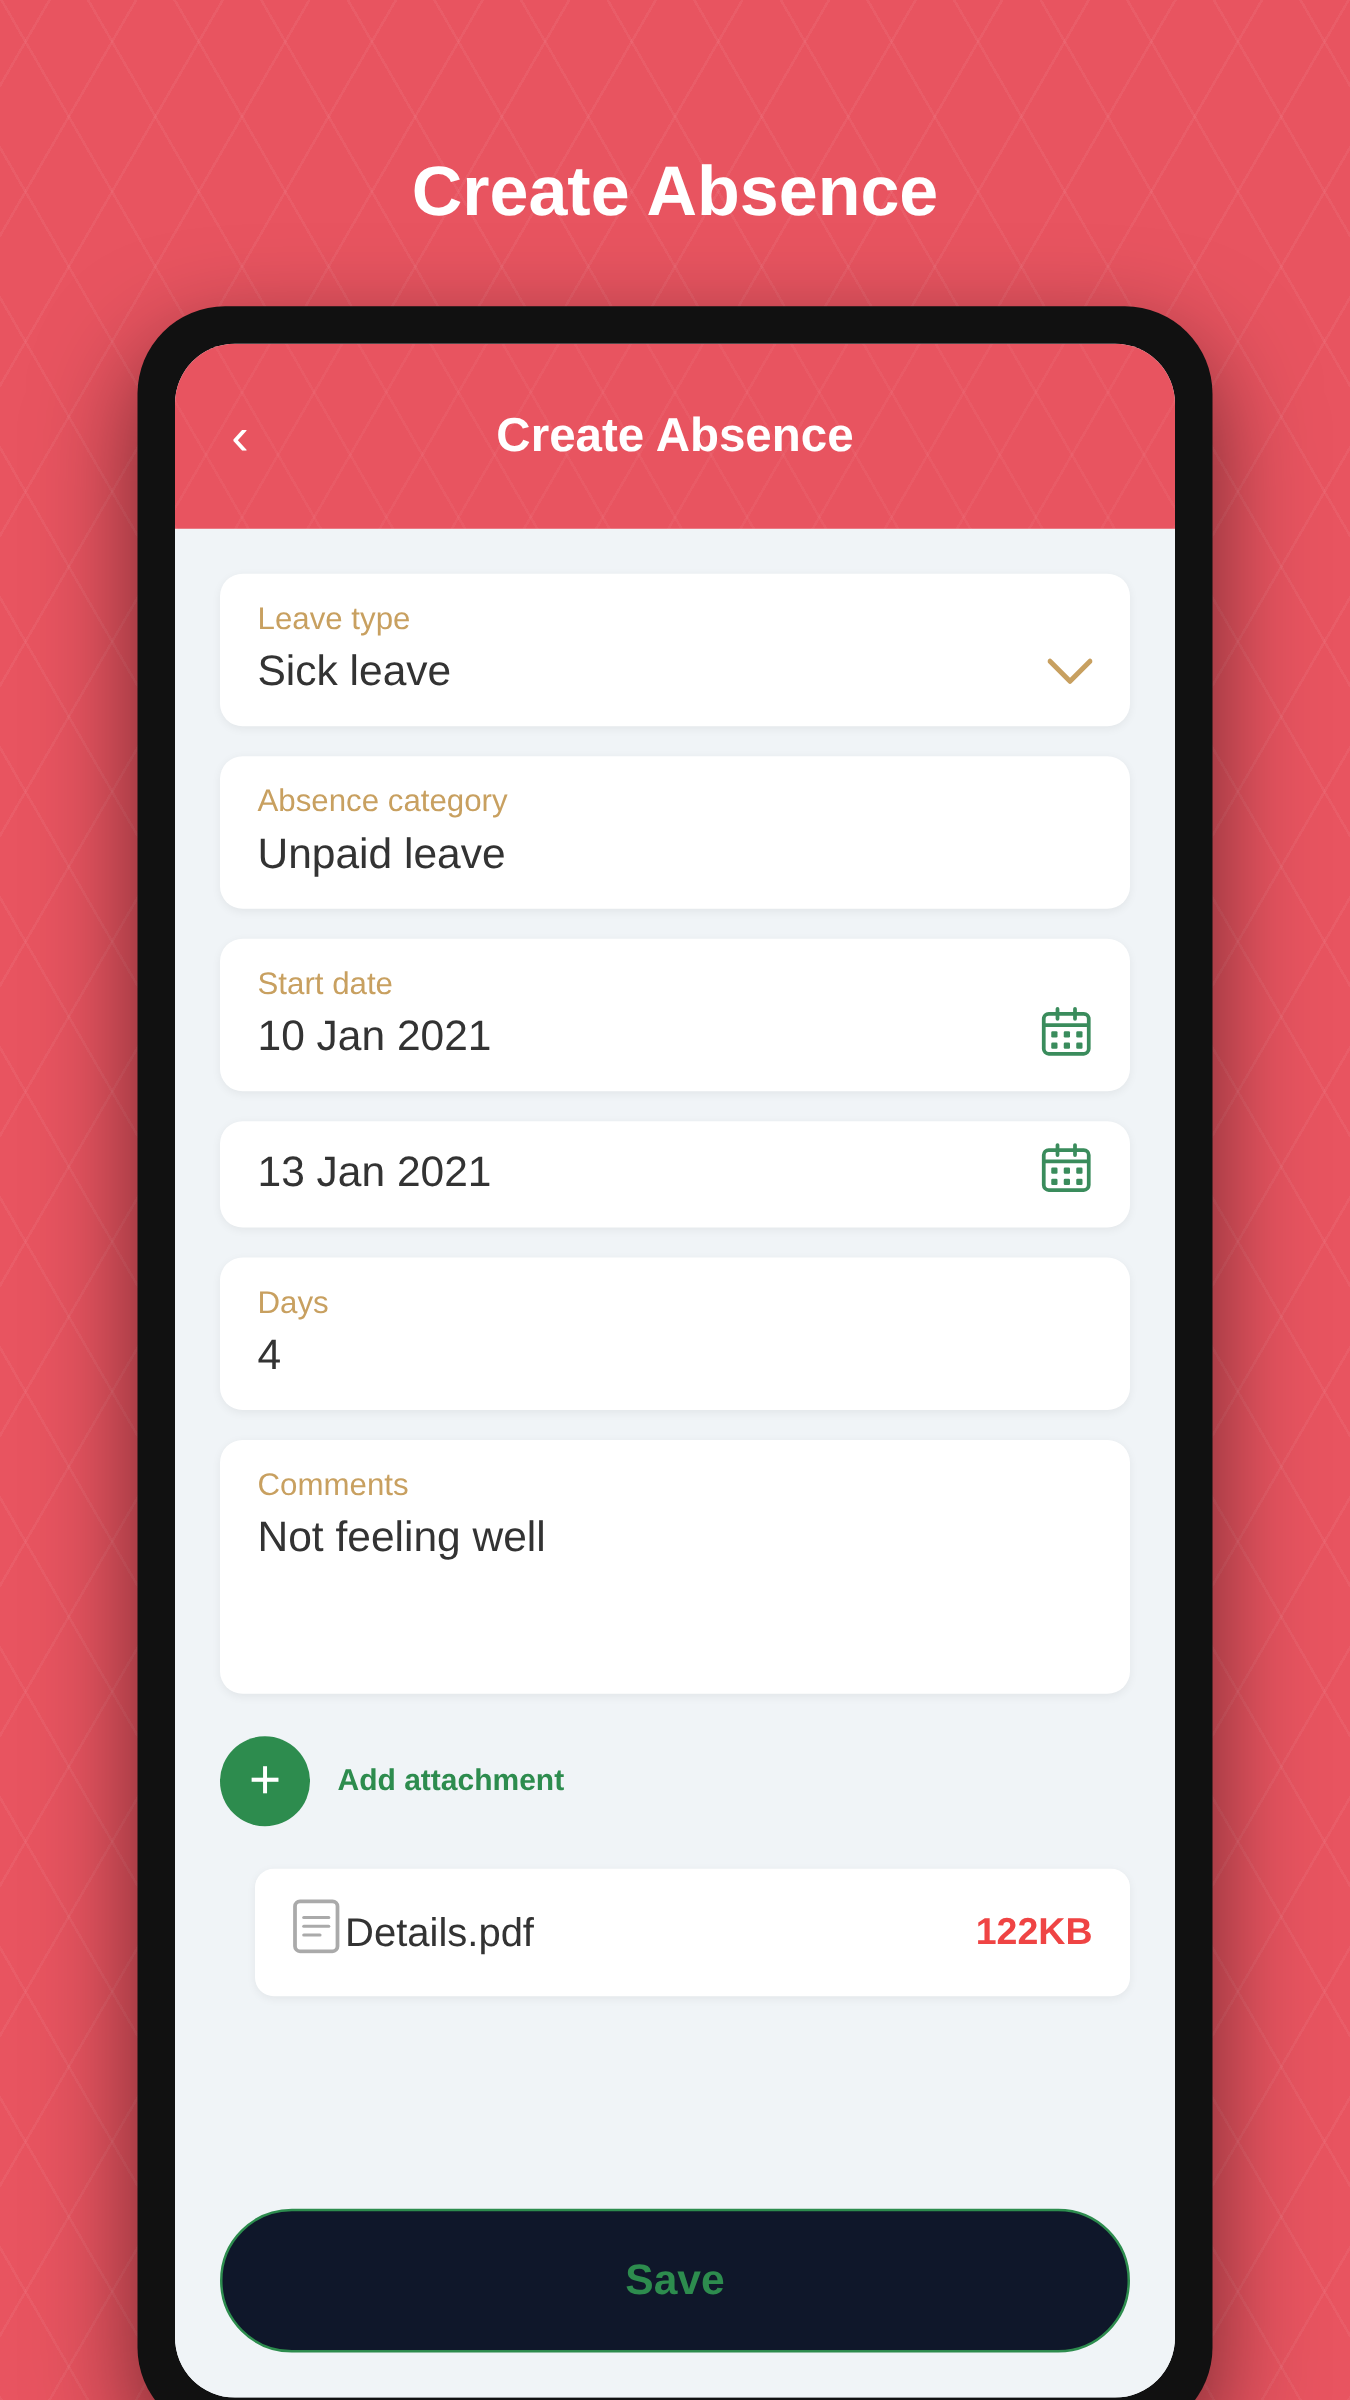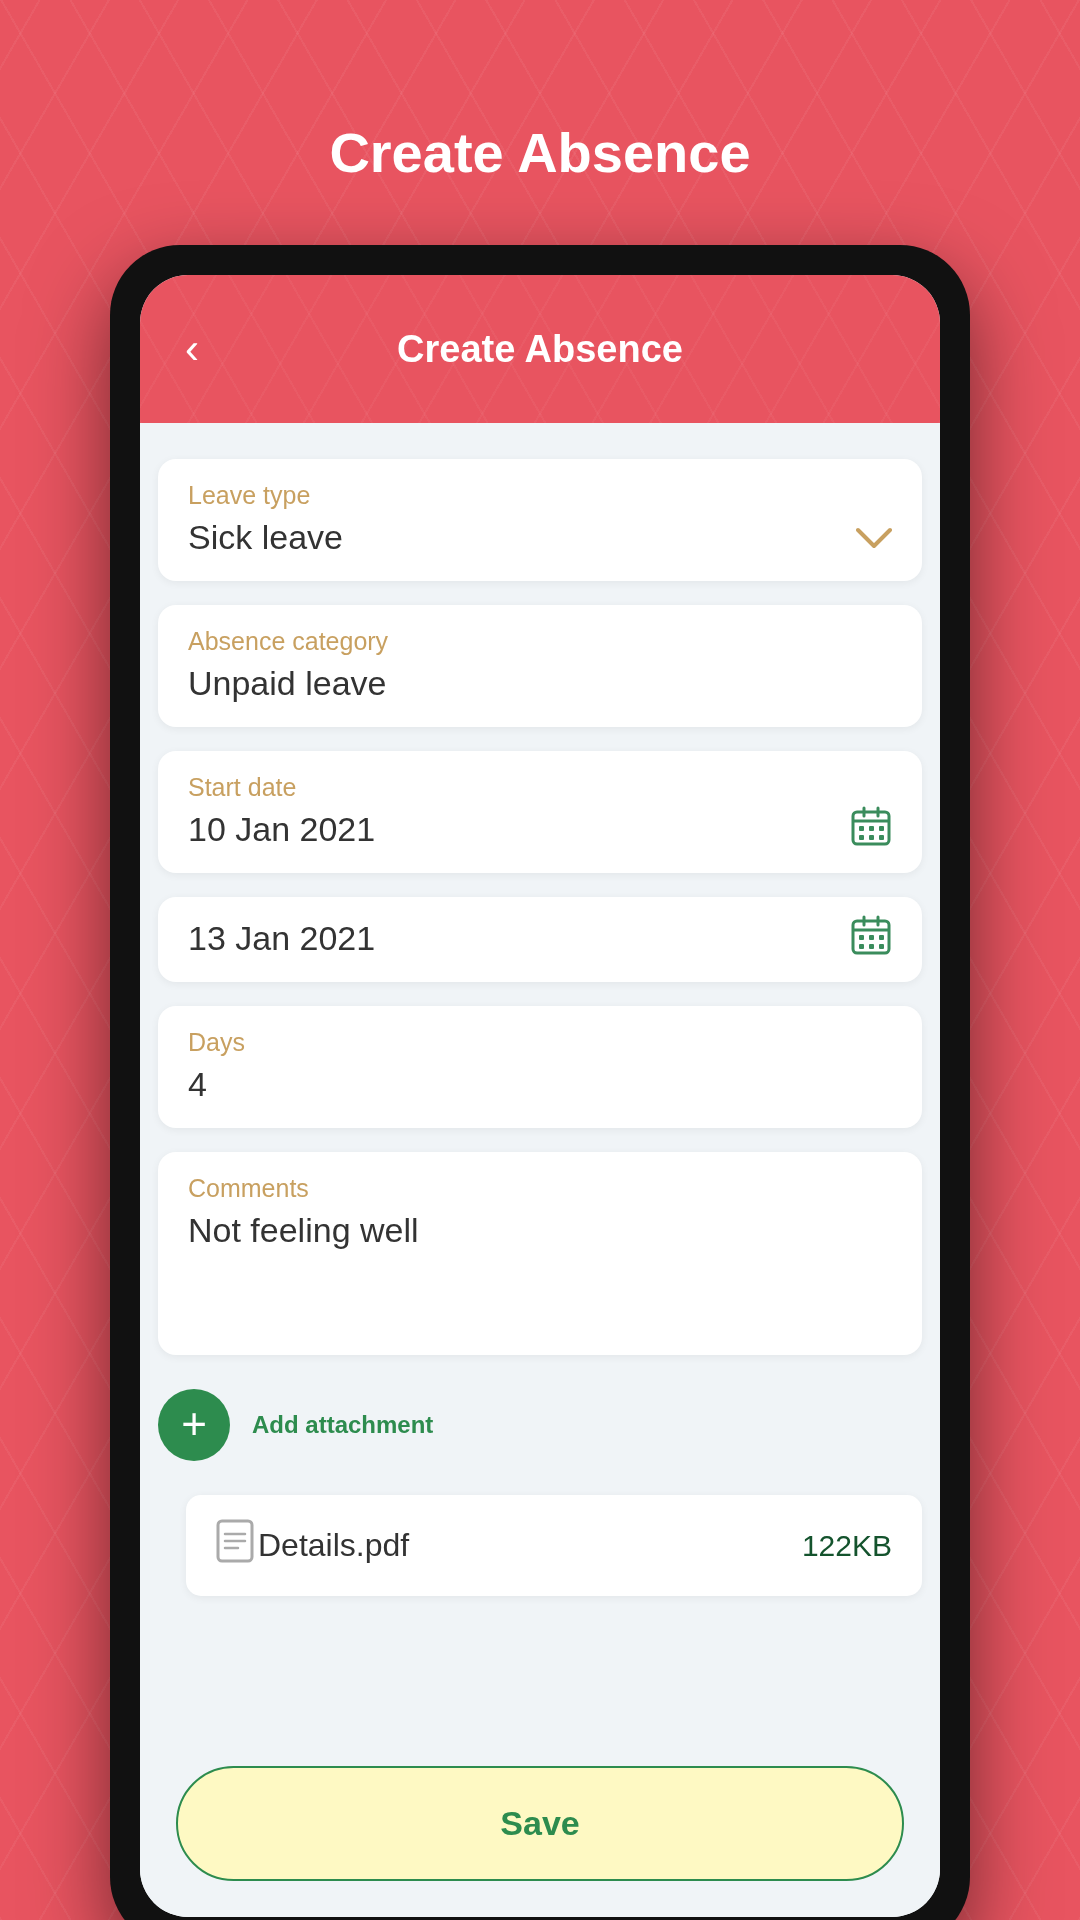--- a/index.html
+++ b/index.html
@@ -94,21 +94,21 @@
       position: absolute;
       left: 50%;
       transform: translateX(-50%);
       z-index: 1;
       white-space: nowrap;
     }
 
     
     .form-area {
       background: #f0f4f7;
-      padding: 36px 18px 140px;
+      padding: 36px 36px 140px;
       display: flex;
       flex-direction: column;
       gap: 24px;
     }
 
     .field-group {
       background: white;
       border-radius: 18px;
       padding: 22px 30px 24px;
       box-shadow: 0 2px 8px rgba(0,0,0,0.06);
@@ -206,39 +206,39 @@
     }
 
     .file-name {
       font-size: 32px;
       color: #333;
       flex: 1;
     }
 
     .file-size {
       font-size: 30px;
-      color: #14532d;
-      font-weight: 400;
+      color: #ef4444;
+      font-weight: 700;
       text-align: center;
     }
 
     
     .bottom-buttons {
       display: flex;
       gap: 24px;
       padding: 30px 36px 36px;
       background: #f0f4f7;
     }
 
     .btn-save {
       flex: 1;
       padding: 36px 20px;
       border-radius: 60px;
       border: 2.5px solid #2d8c4e;
-      background: #fef9c3;
+      background: #0f172a;
       color: #2d8c4e;
       font-size: 34px;
       font-weight: 600;
       cursor: pointer;
       text-align: center;
     }
 
     .btn-submit {
       flex: 1;
       padding: 36px 20px;

